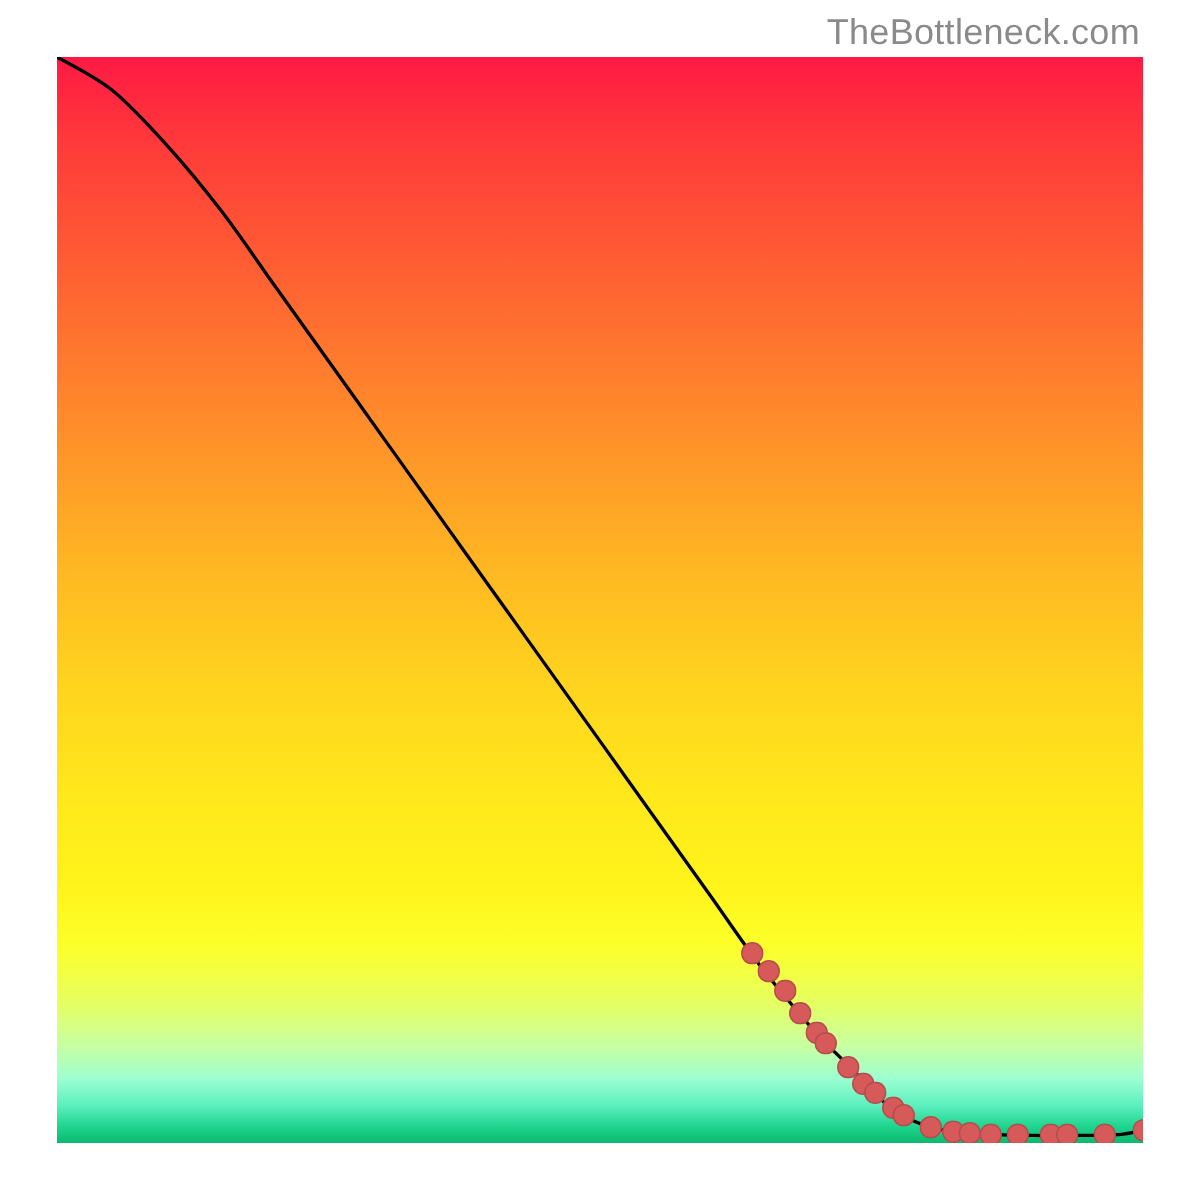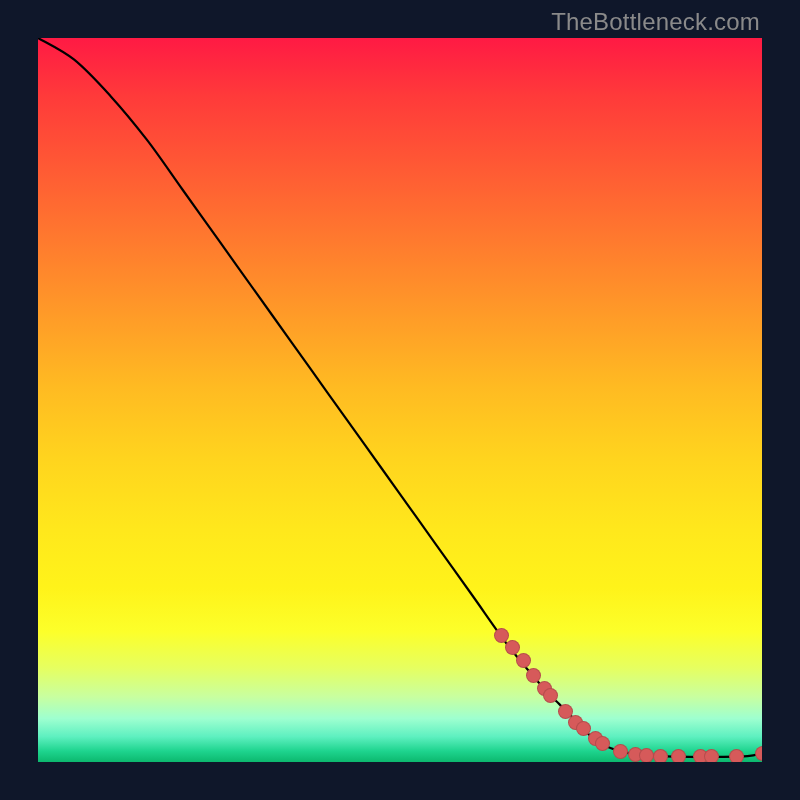--- a/index.html
+++ b/index.html
@@ -7,21 +7,21 @@
     padding: 0;
     width: 800px;
     height: 800px;
     background: #000;
     overflow: hidden;
   }
   .frame {
     position: relative;
     width: 800px;
     height: 800px;
-    background: #0f172a;
+    background: #ffffff;
   }
   .plot {
     position: absolute;
     left: 38px;
     top: 38px;
     width: 724px;
     height: 724px;
     overflow: hidden;
   }
   .gradient {

